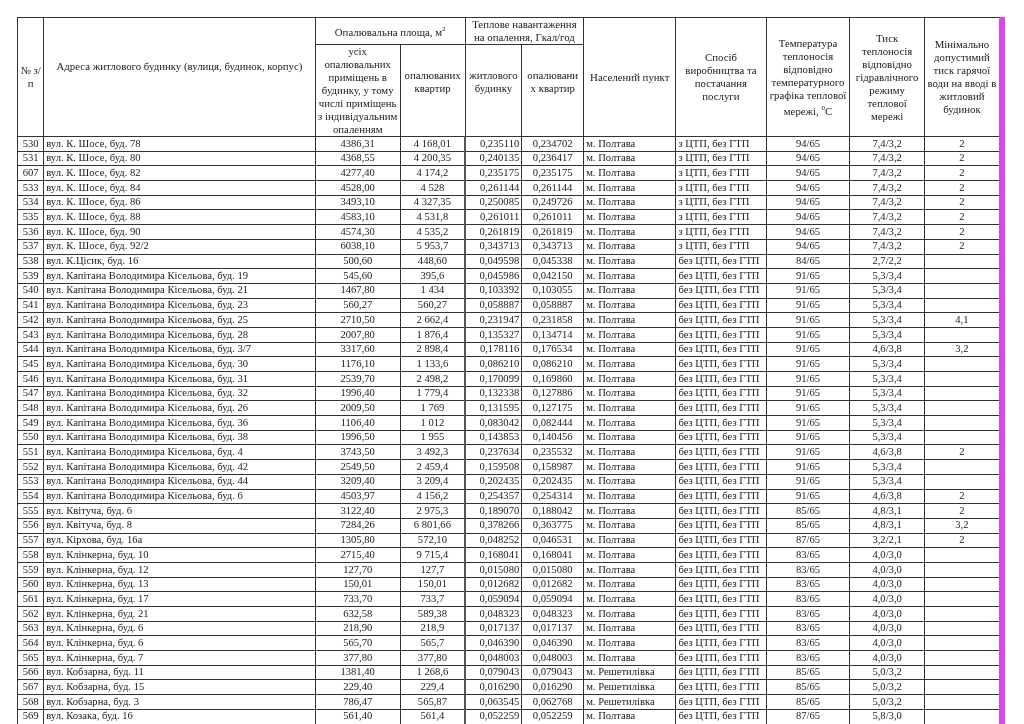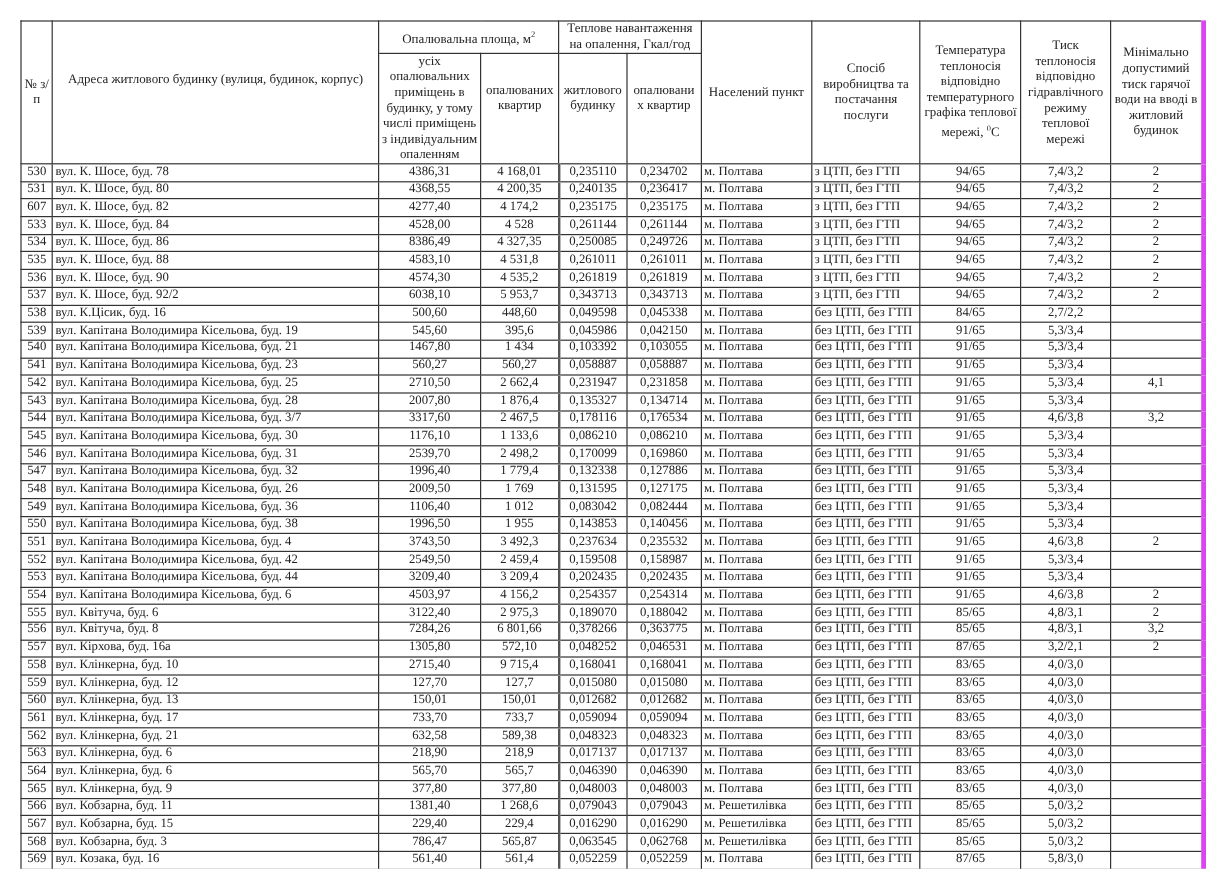--- a/index.html
+++ b/index.html
@@ -6,22 +6,22 @@
   body { width:1024px; height:724px; overflow:hidden; position:relative;
          font-family:"Liberation Serif", "DejaVu Serif", serif; color:#222; }
   table { position:absolute; left:17px; top:17px; border-collapse:collapse;
           table-layout:fixed; width:988px; font-size:10.6px; }
   td, th { border:1px solid #333; padding:0 2px; line-height:12.5px;
            overflow:hidden; white-space:nowrap; font-weight:normal; }
   th { text-align:center; vertical-align:middle; white-space:normal; line-height:13px; font-size:10.8px; }
   td { height:13.7px; }
   td.c { text-align:center; }
   td.l { text-align:left; }
-  td.thickl { border-left:2px solid #555; }
-  .outer-right { border-right:4px solid #d946ef; }
+  td.thickl { border-left:2px solid #555;text-align:right; }
+  .outer-right { border-right:6px solid #d946ef; }
   col.n{width:25px} col.a{width:259px} col.s1{width:81px} col.s2{width:62px}
   col.g1{width:54px} col.g2{width:59px} col.p{width:88px} col.m{width:86px}
   col.t{width:80px} col.pr{width:71px} col.mn{width:74px}
   sup { font-size:7px; }
 </style>
 </head>
 <body>
 
 <table>
   <colgroup>
@@ -105,21 +105,21 @@
         <td class="c">0,261144</td>
         <td class="l">м. Полтава</td>
         <td class="l">з ЦТП, без ГТП</td>
         <td class="c">94/65</td>
         <td class="c">7,4/3,2</td>
         <td class="c outer-right">2</td>
       </tr>
       <tr>
         <td class="c">534</td>
         <td class="l">вул. К. Шосе, буд. 86</td>
-        <td class="c">8386,49</td>
+        <td class="c">3493,10</td>
         <td class="c">4 327,35</td>
         <td class="c thickl">0,250085</td>
         <td class="c">0,249726</td>
         <td class="l">м. Полтава</td>
         <td class="l">з ЦТП, без ГТП</td>
         <td class="c">94/65</td>
         <td class="c">7,4/3,2</td>
         <td class="c outer-right">2</td>
       </tr>
       <tr>
@@ -236,21 +236,21 @@
         <td class="l">м. Полтава</td>
         <td class="l">без ЦТП, без ГТП</td>
         <td class="c">91/65</td>
         <td class="c">5,3/3,4</td>
         <td class="c outer-right"></td>
       </tr>
       <tr>
         <td class="c">544</td>
         <td class="l">вул. Капітана Володимира Кісельова, буд. 3/7</td>
         <td class="c">3317,60</td>
-        <td class="c">2 467,5</td>
+        <td class="c">2 898,4</td>
         <td class="c thickl">0,178116</td>
         <td class="c">0,176534</td>
         <td class="l">м. Полтава</td>
         <td class="l">без ЦТП, без ГТП</td>
         <td class="c">91/65</td>
         <td class="c">4,6/3,8</td>
         <td class="c outer-right">3,2</td>
       </tr>
       <tr>
         <td class="c">545</td>
@@ -507,21 +507,21 @@
         <td class="c thickl">0,046390</td>
         <td class="c">0,046390</td>
         <td class="l">м. Полтава</td>
         <td class="l">без ЦТП, без ГТП</td>
         <td class="c">83/65</td>
         <td class="c">4,0/3,0</td>
         <td class="c outer-right"></td>
       </tr>
       <tr>
         <td class="c">565</td>
-        <td class="l">вул. Клінкерна, буд. 9</td>
+        <td class="l">вул. Клінкерна, буд. 7</td>
         <td class="c">377,80</td>
         <td class="c">377,80</td>
         <td class="c thickl">0,048003</td>
         <td class="c">0,048003</td>
         <td class="l">м. Полтава</td>
         <td class="l">без ЦТП, без ГТП</td>
         <td class="c">83/65</td>
         <td class="c">4,0/3,0</td>
         <td class="c outer-right"></td>
       </tr>

